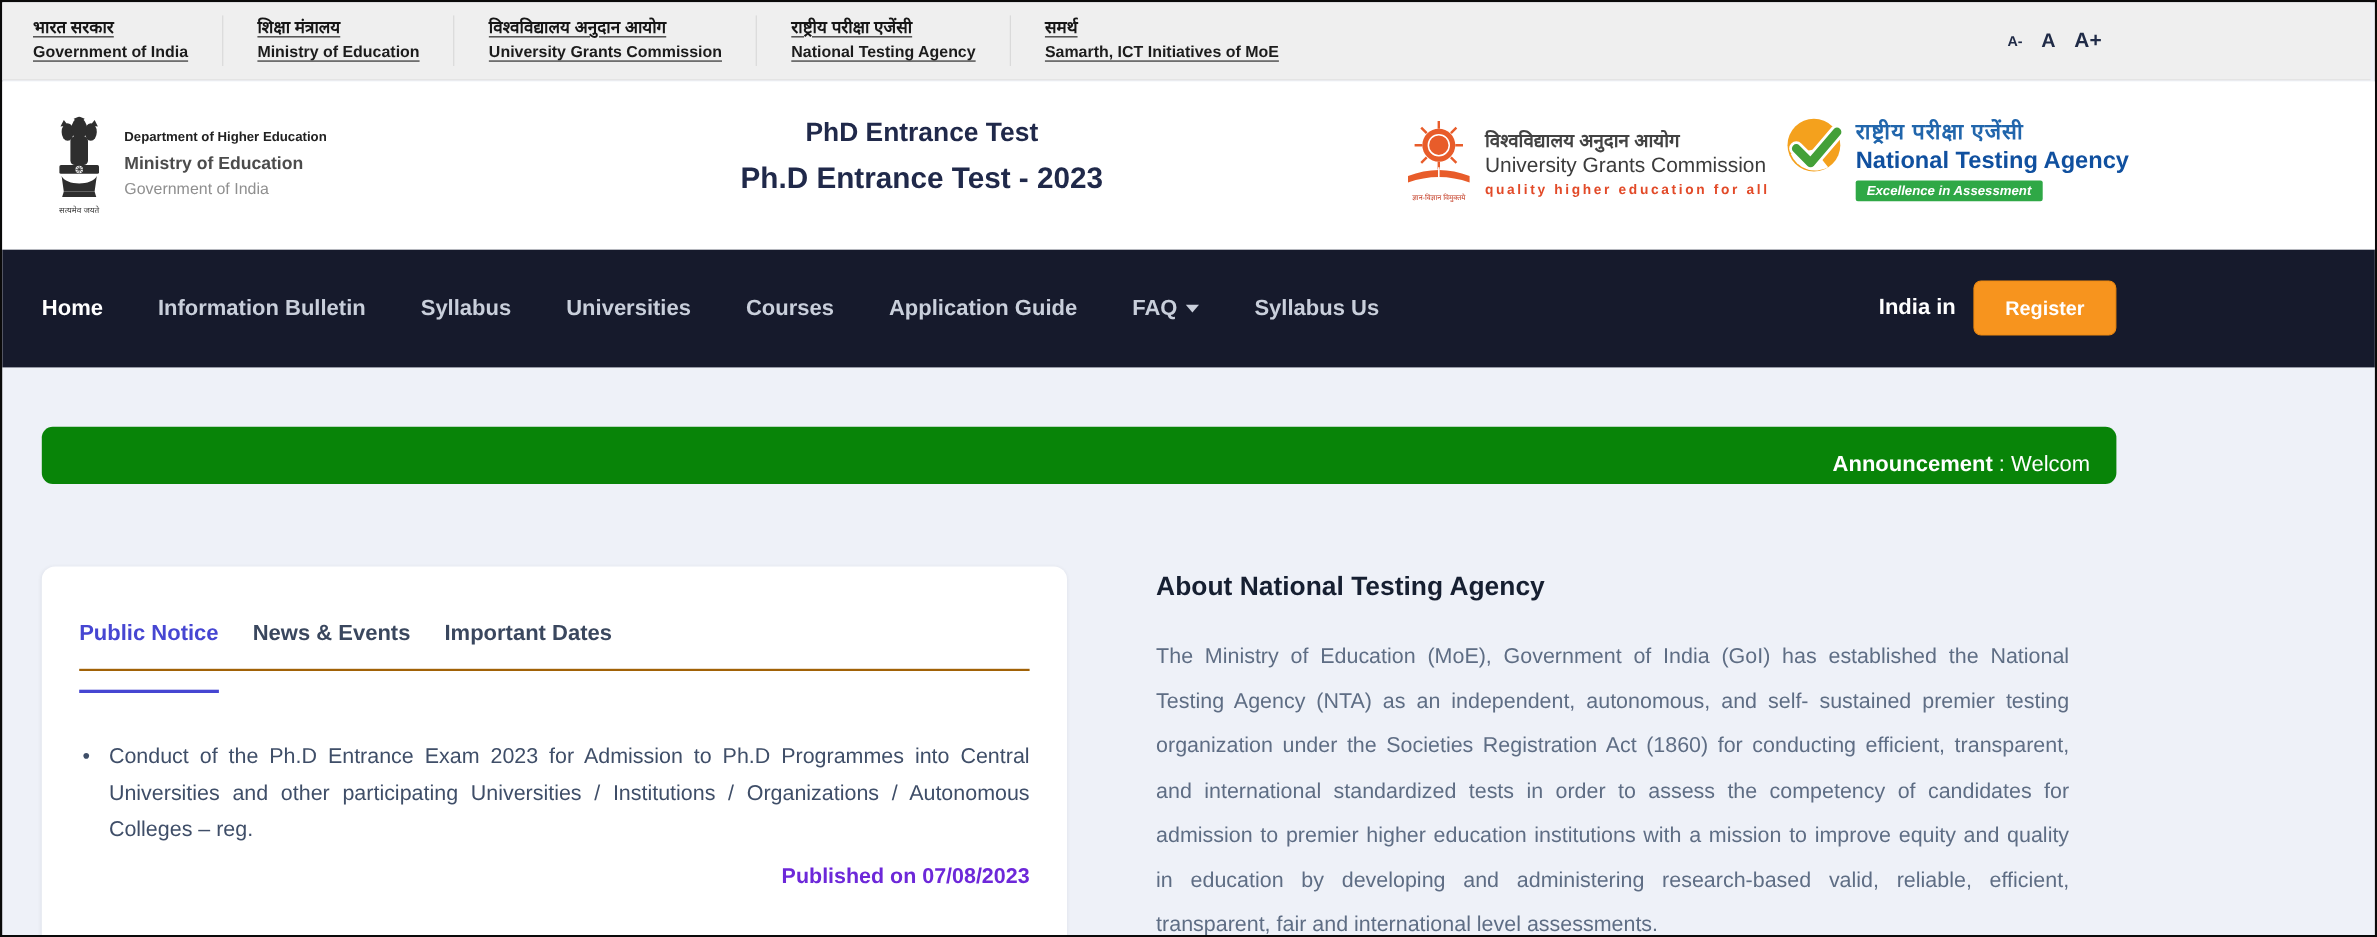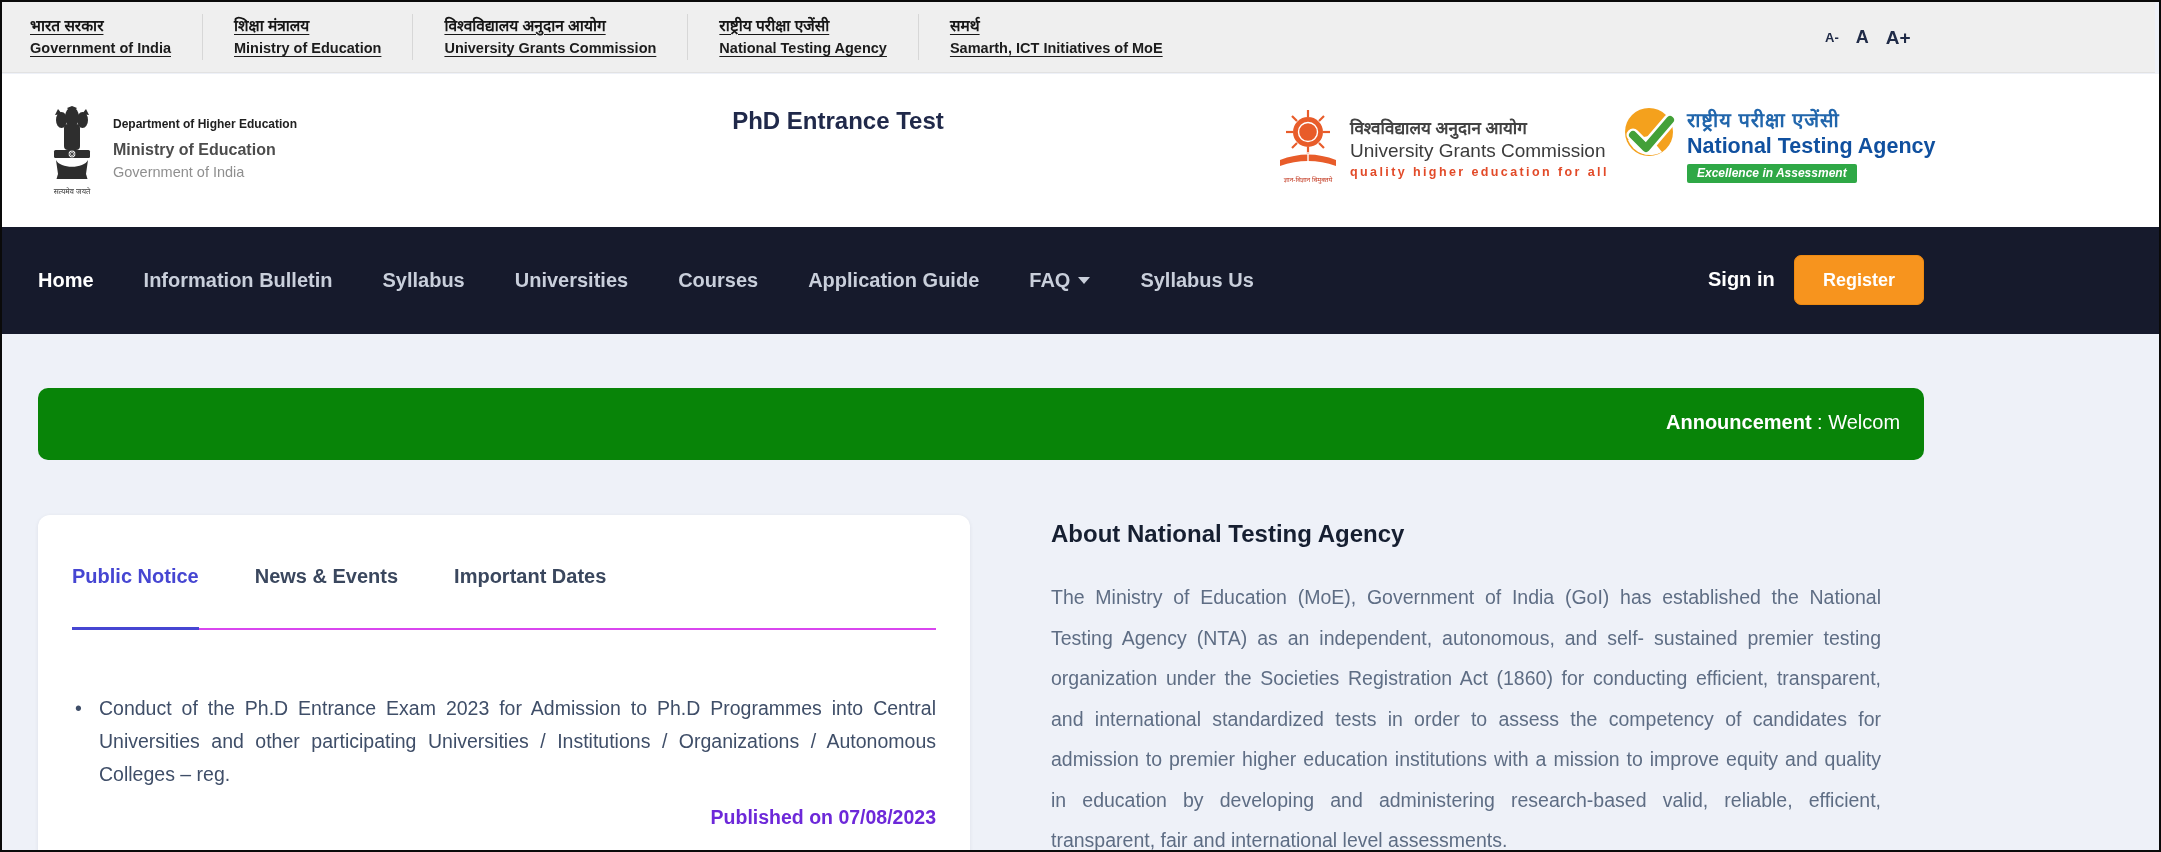--- a/index.html
+++ b/index.html
@@ -82,33 +82,33 @@
   .register-btn {
     position:absolute; left:1792px; top:28px; width:130px; height:50px;
     background:#f7941e; border:1px solid #ef8a10; border-radius:7px;
     color:#ffffff; font-size:18px; font-weight:700; cursor:pointer;
     display:flex; align-items:center; justify-content:center;
     font-family:inherit;
   }
 
   
   .banner {
-    position:absolute; left:36px; top:386px; width:1886px; height:72px;
+    position:absolute; left:36px; top:386px; width:1886px; height:52px;
     background:#088408; border-radius:10px; overflow:hidden;
   }
   .marquee { position:absolute; left:1628px; top:23px; white-space:nowrap; color:#ffffff; font-size:20px; }
   .marquee b { font-weight:700; }
 
   
   .notice-card {
     position:absolute; left:36px; top:513px; width:932px; height:420px;
     background:#ffffff; border-radius:12px; box-shadow:0 1px 4px rgba(16,24,40,.07);
     padding:50px 34px 0;
   }
-  .tabs { display:flex; gap:56px; border-bottom:2px solid #d946ef; padding-bottom:40px; }
+  .tabs { display:flex; gap:31px; border-bottom:2px solid #a16207; padding-bottom:20px; }
   .tab { position:relative; font-size:20px; font-weight:700; color:#3a475e; cursor:pointer; white-space:nowrap; }
   .tab.active { color:#4646d2; }
   .tab.active::after {
     content:""; position:absolute; left:0; right:0; bottom:-42px; height:3px; background:#4646d2;
   }
   .notice-item {
     position:relative; margin-top:62px; padding-left:27px;
     font-size:19.5px; line-height:33px; color:#3f4e68; text-align:justify;
   }
   .notice-item::before { content:"\2022"; position:absolute; left:3px; top:0; color:#3f4e68; }
@@ -185,20 +185,21 @@
     </div>
     <div class="dept-text">
       <div class="dept-title">Department of Higher Education</div>
       <div class="dept-sub">Ministry of Education</div>
       <div class="dept-gov">Government of India</div>
     </div>
   </div>
 
   <div class="site-title">
     <div class="l1">PhD Entrance Test</div>
+    <div class="l2">Ph.D Entrance Test - 2023</div>
   </div>
 
   <div class="ugc-block">
     <div class="ugc-logo-wrap">
       <svg width="60" height="66" viewBox="0 0 60 66">
         <g stroke="#e85c2a" stroke-width="2.2">
           <line x1="30" y1="2" x2="30" y2="9"></line>
             <line x1="30" y1="39" x2="30" y2="46"></line>
           <line x1="8" y1="24" x2="15" y2="24"></line>
             <line x1="45" y1="24" x2="52" y2="24"></line>
@@ -243,21 +244,21 @@
     <span class="nav-item">Syllabus</span>
     <span class="nav-item">Universities</span>
     <span class="nav-item">Courses</span>
     <span class="nav-item">Application Guide</span>
     <span class="nav-item">
       <span>FAQ</span>
       <span class="caret-down"></span>
     </span>
     <span class="nav-item">Syllabus Us</span>
   </div>
-  <span class="nav-signin">Sign in</span>
+  <span class="nav-signin">India in</span>
   <button class="register-btn">Register</button>
 </nav>
 
 <div class="banner">
   <span class="marquee"><b>Announcement</b><span> : Welcom</span></span>
 </div>
 
 <section class="notice-card">
   <div class="tabs">
     <span class="tab active">Public Notice</span>

